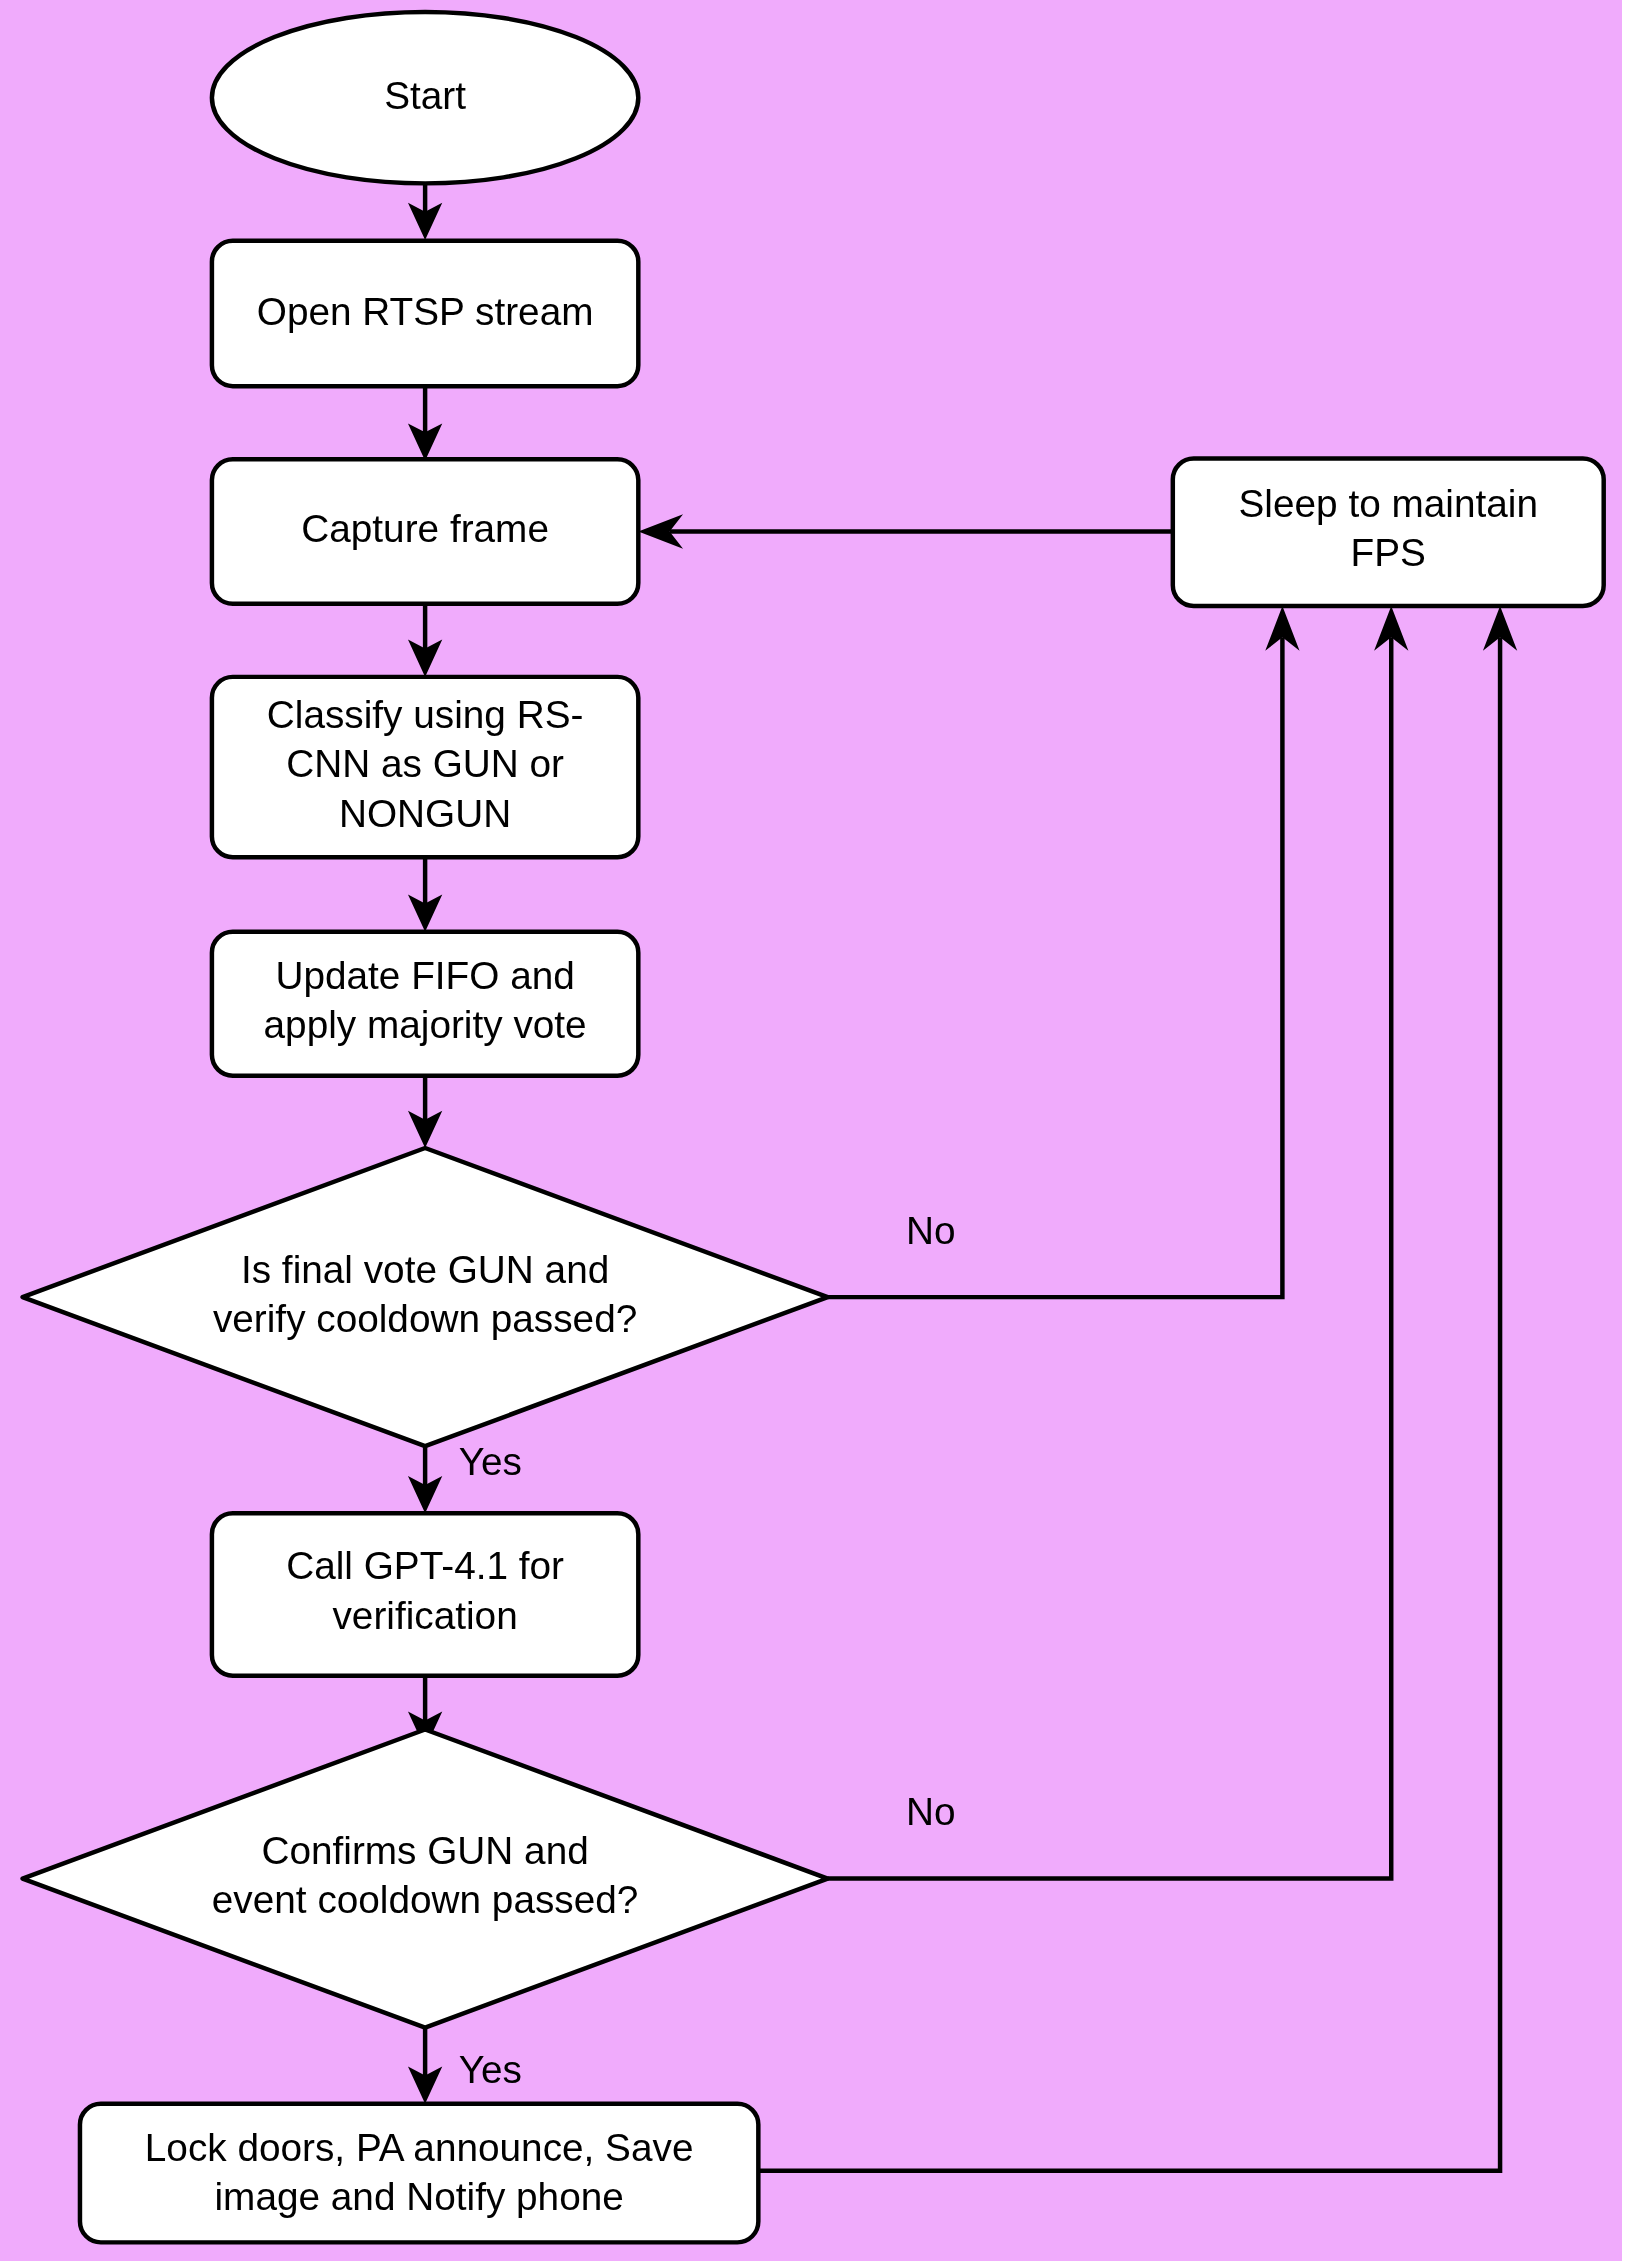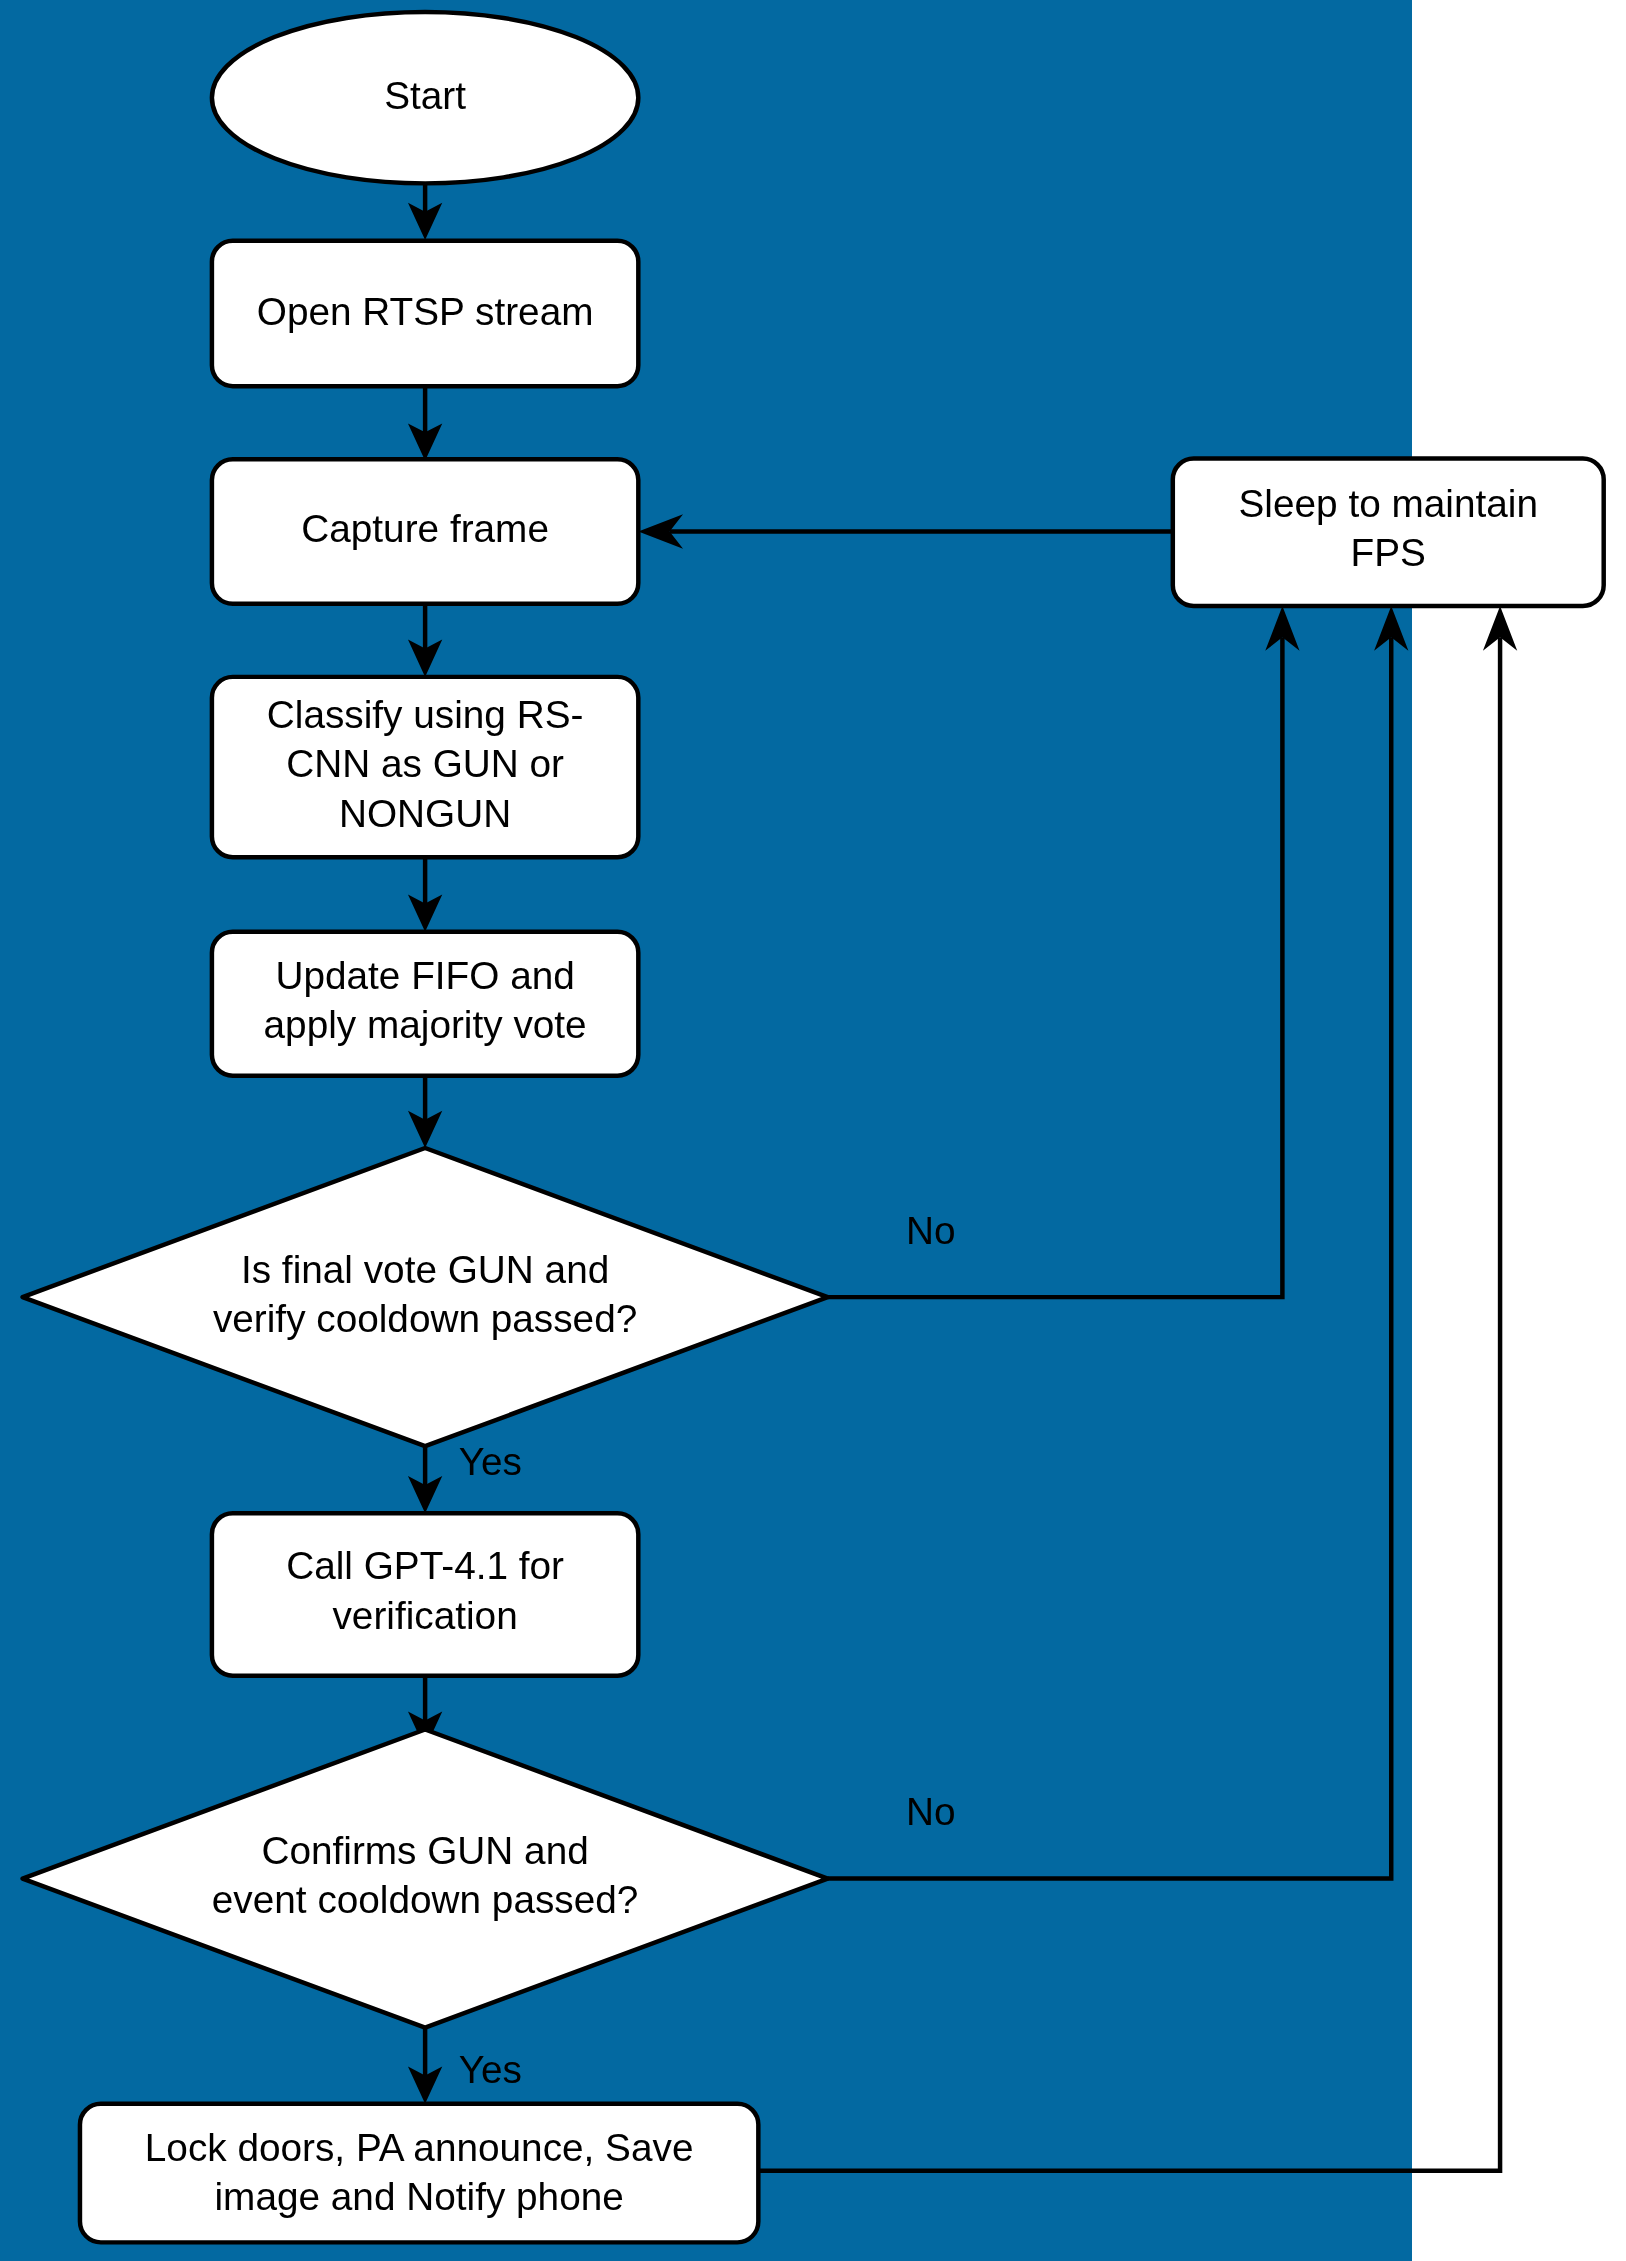--- a/index.html
+++ b/index.html
@@ -8,23 +8,23 @@
     background: #ffffff;
   }
   body {
     width: 1627px;
     height: 2261px;
     font-family: "Liberation Sans", sans-serif;
     overflow: hidden;
   }
   #flowchart-root {
     position: relative;
-    width: 1412px;
+    width: 1622px;
     height: 2261px;
-    background: #0369a1;
+    background: #f0abfc;
   }
   svg#flow-svg {
     position: absolute;
     top: 0;
     left: 0;
     width: 1627px;
     height: 2261px;
     display: block;
   }
   .node-shape {

